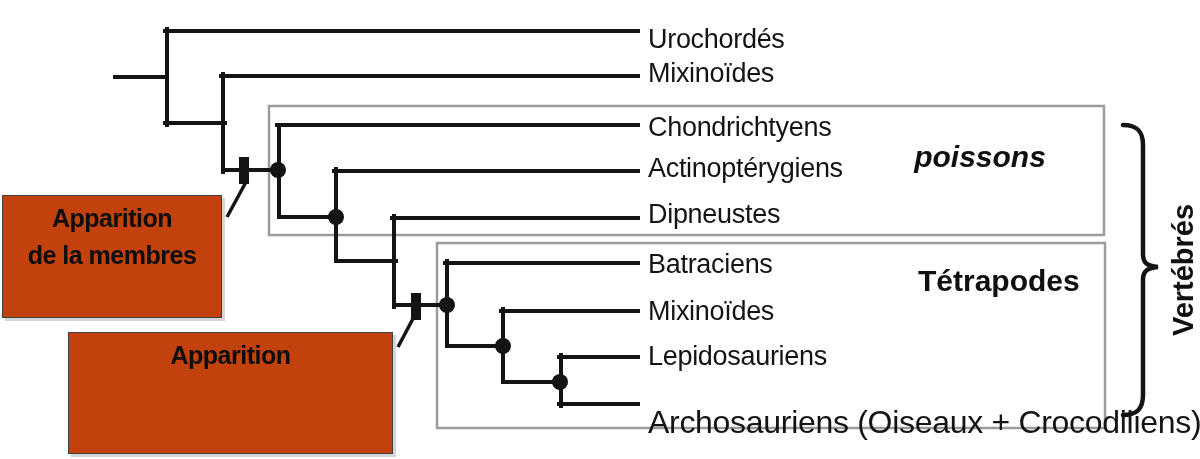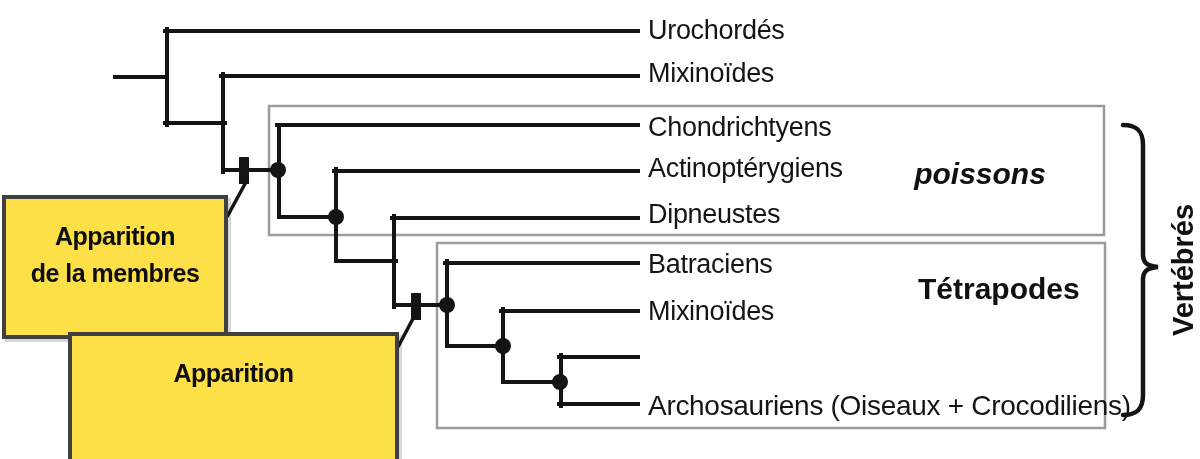--- a/index.html
+++ b/index.html
@@ -5,35 +5,35 @@
   html,body{margin:0;padding:0;background:#fff;}
   .stage{
     position:relative;width:1200px;height:459px;background:#ffffff;
     font-family:"Liberation Sans","DejaVu Sans",sans-serif;overflow:hidden;
   }
   .stage svg{position:absolute;left:0;top:0;}
   .taxon{
     position:absolute;left:648px;height:34px;line-height:34px;
     font-size:27px;color:#141414;white-space:nowrap;letter-spacing:-0.3px;
   }
-  .taxon.small{font-size:28px;}
+  .taxon.small{font-size:32px;margin-top:16px;}
   .group-label{
     position:absolute;width:160px;text-align:center;
-    font-size:30px;font-weight:bold;color:#101010;white-space:nowrap;margin-top:17px;
+    font-size:30px;font-weight:bold;color:#101010;white-space:nowrap;
   }
   .group-label.italic{font-style:italic;}
   .rotated{
     position:absolute;left:1103px;top:252px;width:160px;height:36px;
     line-height:36px;text-align:center;font-size:29px;font-weight:bold;color:#101010;
     transform:rotate(-90deg);transform-origin:50% 50%;white-space:nowrap;
   }
   .annotation{
-    position:absolute;background:#fde047;border:4px solid #404040;
+    position:absolute;background:#c2410c;border:1px solid #404040;
     box-shadow:3px 3px 0 rgba(0,0,0,0.16);
-    text-align:center;font-weight:bold;color:#0d0d0d;padding-top:19px;
+    text-align:center;font-weight:bold;color:#0d0d0d;padding-top:4px;
   }
   .annotation .line{display:block;font-size:25px;line-height:37px;letter-spacing:-0.5px;white-space:nowrap;}
   .annotation.fin{left:2px;top:195px;width:218px;height:117px;}
   .annotation.limb{left:68px;top:332px;width:323px;height:116px;}
 </style>
 </head>
 <body>
 
 <div class="stage">
 
@@ -78,31 +78,32 @@
       <circle cx="560" cy="382" r="8"></circle>
     </g>
 
     <path d="M246,182 L227,217" stroke="#141414" stroke-width="3.5" fill="none"></path>
     <path d="M417,311 L398,347" stroke="#141414" stroke-width="3.5" fill="none"></path>
 
     <path d="M1123,125 C1137,125 1143,131 1143,145 L1143,254 C1143,262 1146,266 1158,267
              C1146,268 1143,272 1143,280 L1143,395 C1143,409 1137,415 1123,415" stroke="#141414" stroke-width="4.5" fill="none" stroke-linecap="round"></path>
   </svg>
 
-  <div class="taxon" style="top:13px">Urochordés</div>
+  <div class="taxon" style="top:22px">Urochordés</div>
   <div class="taxon" style="top:56px">Mixinoïdes</div>
   <div class="taxon" style="top:110px">Chondrichtyens</div>
   <div class="taxon" style="top:151px">Actinoptérygiens</div>
   <div class="taxon" style="top:247px">Batraciens</div>
   <div class="taxon" style="top:197px">Dipneustes</div>
   <div class="taxon" style="top:294px">Mixinoïdes</div>
+  <div class="taxon" style="top:339px">Lepidosauriens</div>
   <div class="taxon small" style="top:389px">Archosauriens (Oiseaux + Crocodiliens)</div>
 
   <div class="group-label italic" style="left:900px;top:140px">poissons</div>
-  <div class="group-label" style="left:918px;top:255px">Tétrapodes</div>
+  <div class="group-label" style="left:918px;top:264px">Tétrapodes</div>
   <div class="rotated">Vertébrés</div>
 
   <div class="annotation fin">
     <span class="line">Apparition</span>
     <span class="line">de la membres</span>
   </div>
   <div class="annotation limb">
     <span class="line">Apparition</span>
   </div>
 

